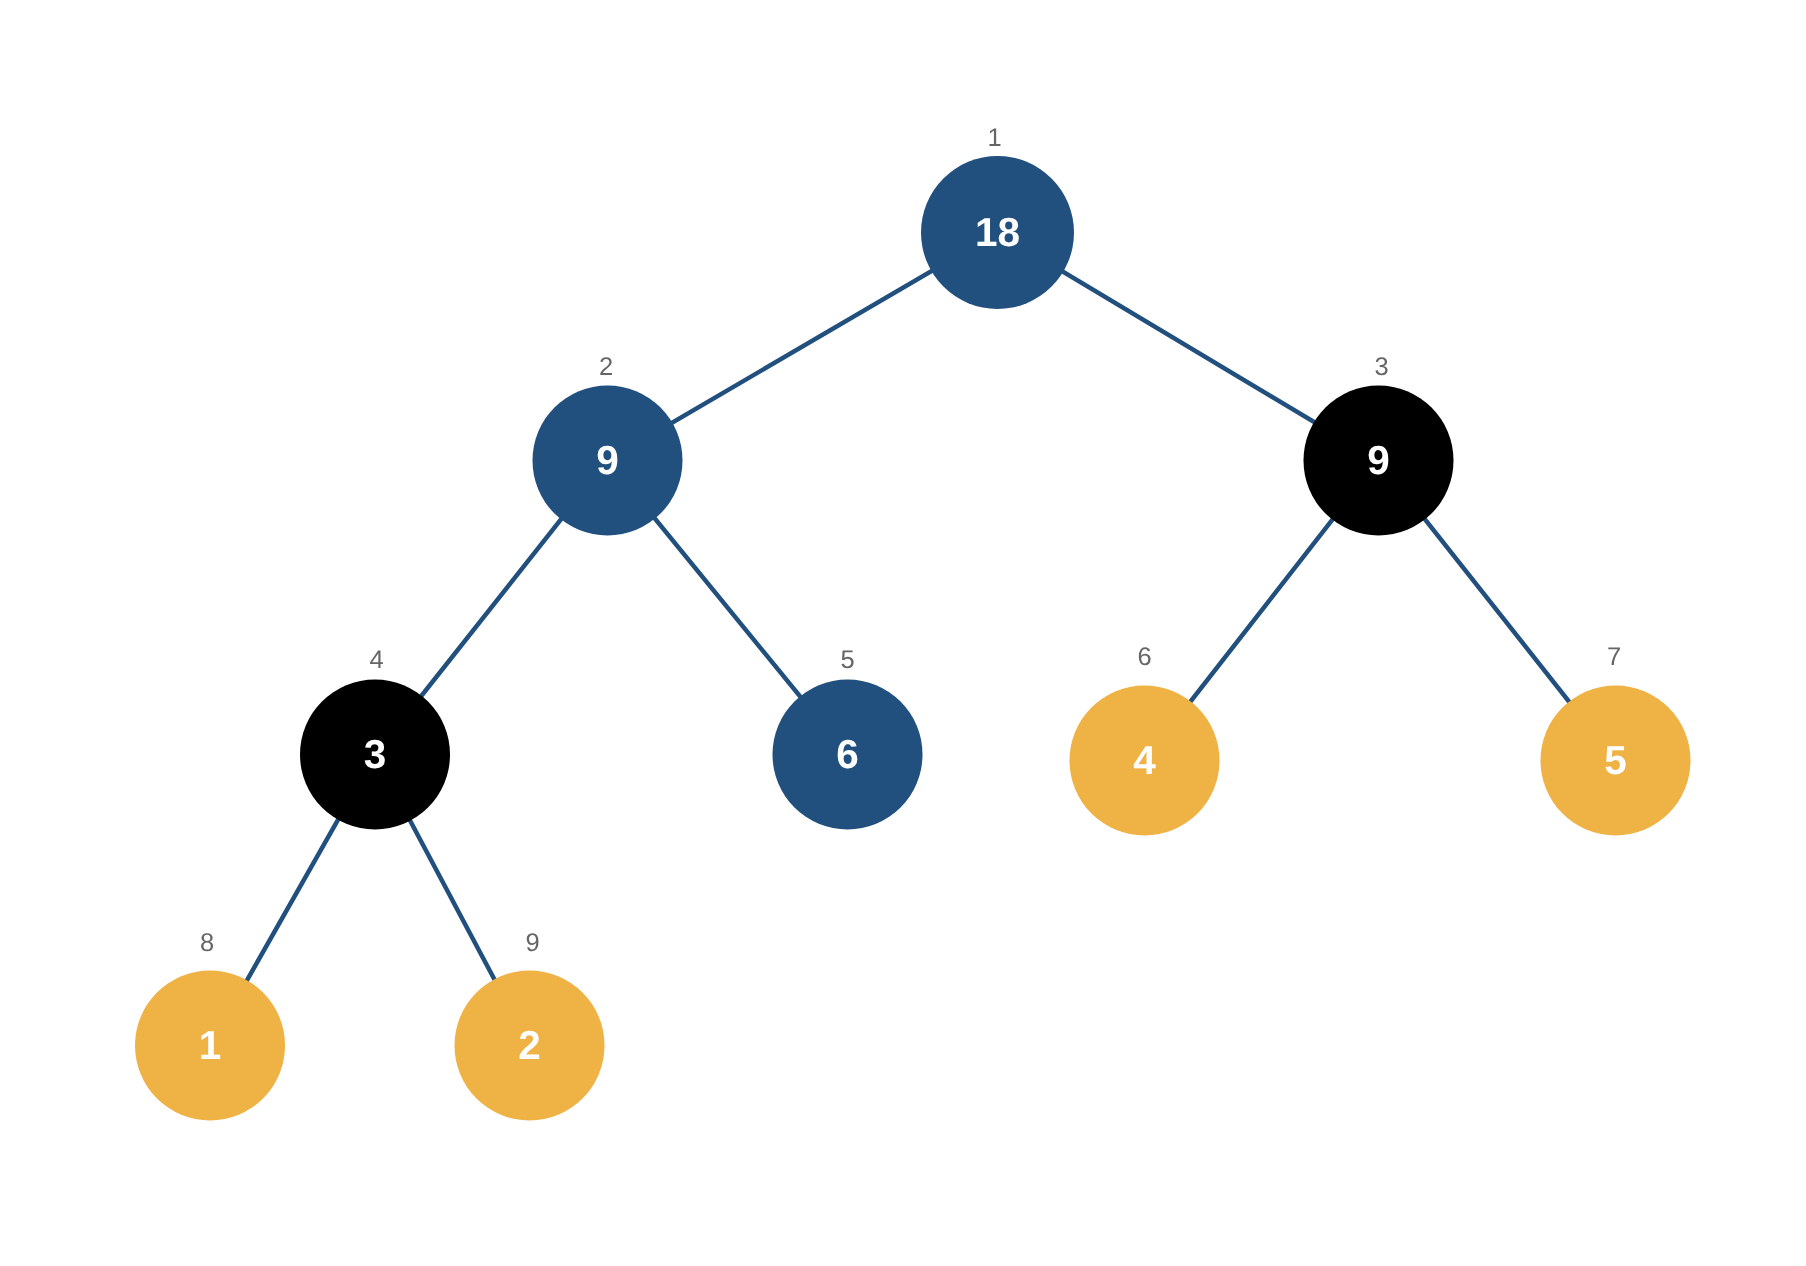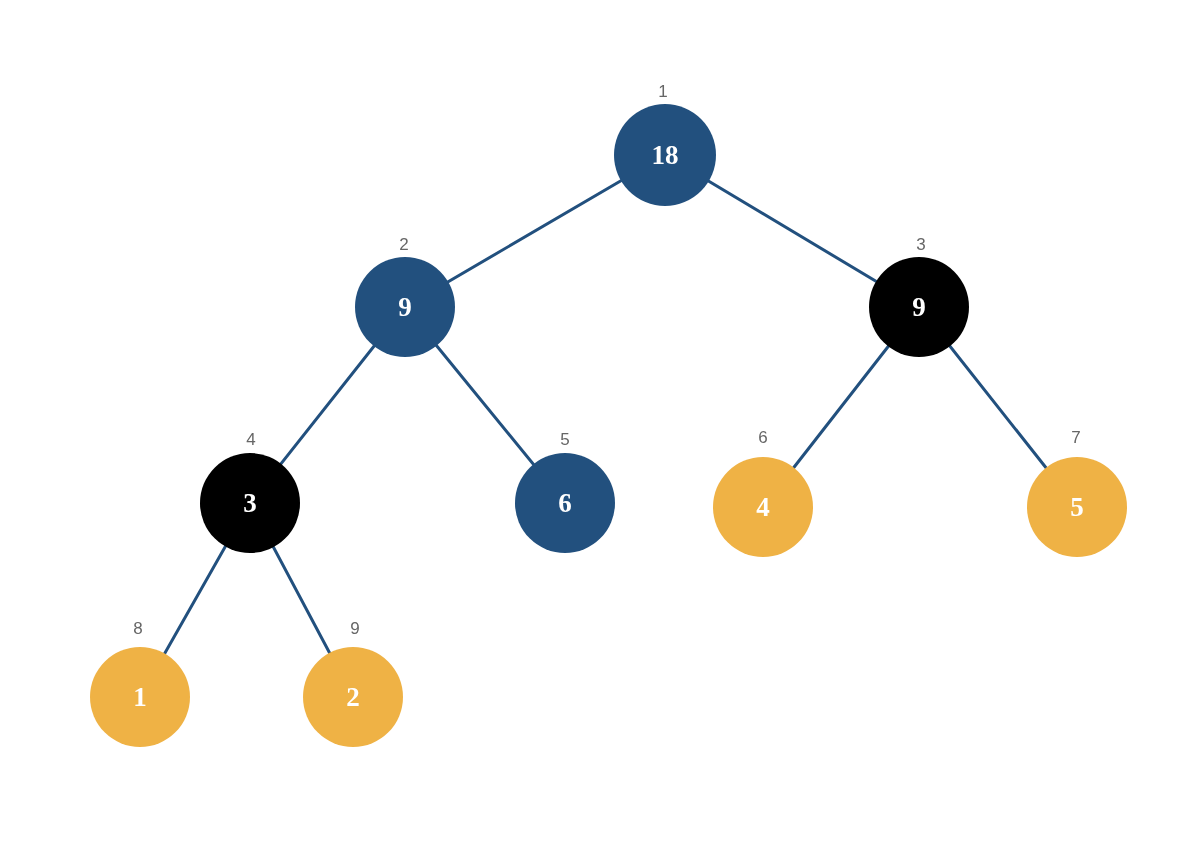--- a/index.html
+++ b/index.html
@@ -32,21 +32,21 @@
     display: flex;
     align-items: center;
     justify-content: center;
     box-sizing: border-box;
   }
   .node-value {
     color: #ffffff;
     font-weight: bold;
     font-size: 27px;
     line-height: 1;
-    font-family: Liberation Serif, serif;
+    font-family: Liberation Sans, sans-serif;
     user-select: none;
   }
   .node-index {
     position: absolute;
     color: #666666;
     font-size: 17px;
     font-weight: normal;
     line-height: 1;
     font-family: "Liberation Sans", sans-serif;
     white-space: nowrap;

